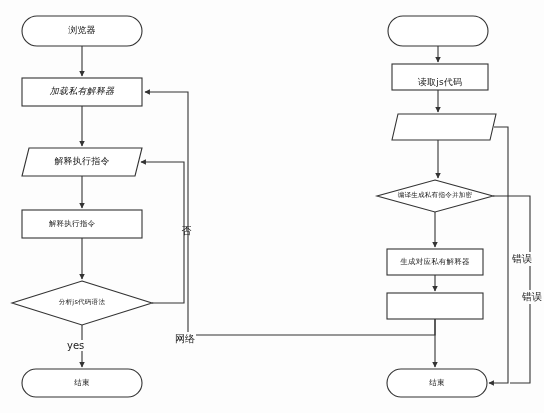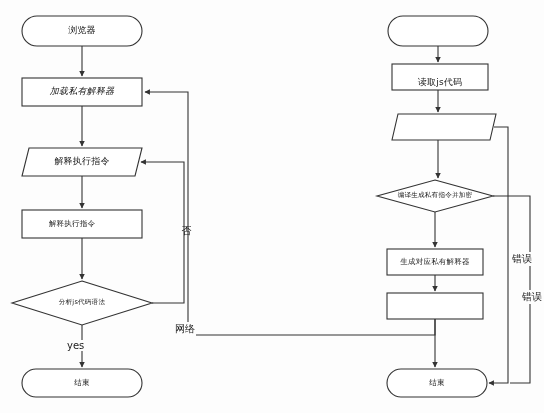--- a/index.html
+++ b/index.html
@@ -152,21 +152,21 @@
   </div>
 
   <div class="edge-label edge-label-v" style="left:178px; top:218px;">
     <span>否</span>
   </div>
 
   <div class="edge-label" style="left:66px; top:340px;">
     <span>yes</span>
   </div>
 
-  <div class="edge-label" style="left:174px; top:322px;">
+  <div class="edge-label" style="left:174px; top:332px;">
     <span>网络</span>
   </div>
 
   <div class="edge-label" style="left:511px; top:252px;">
     <span>错误</span>
   </div>
 
   <div class="edge-label" style="left:521px; top:290px;">
     <span>错误</span>
   </div>

